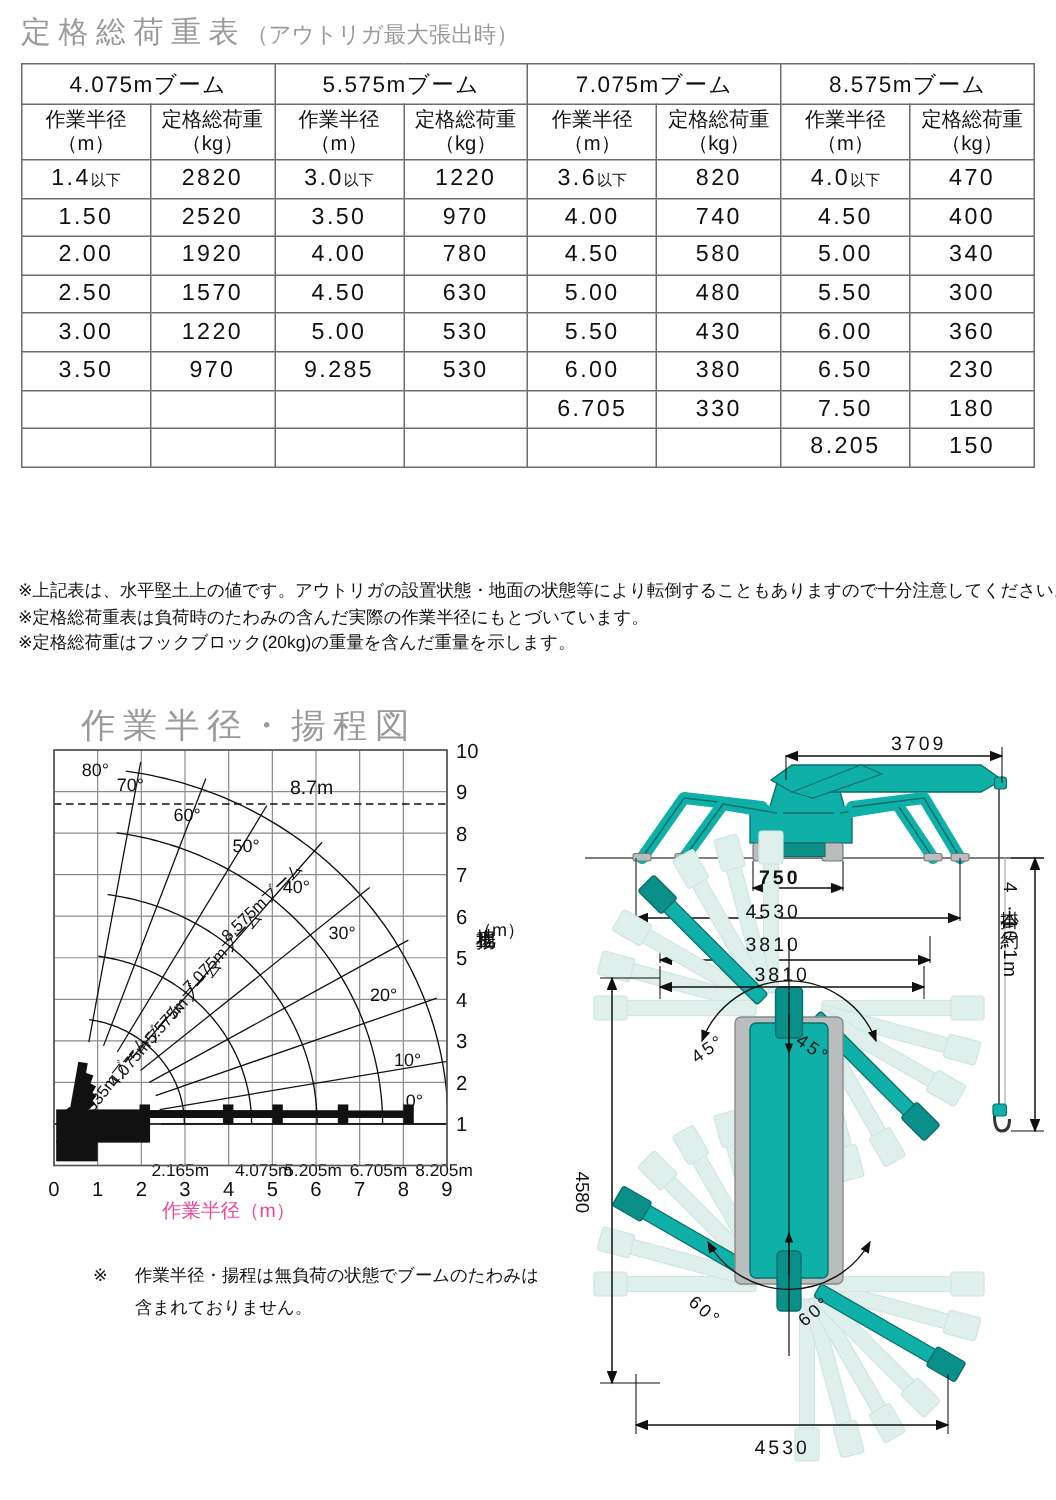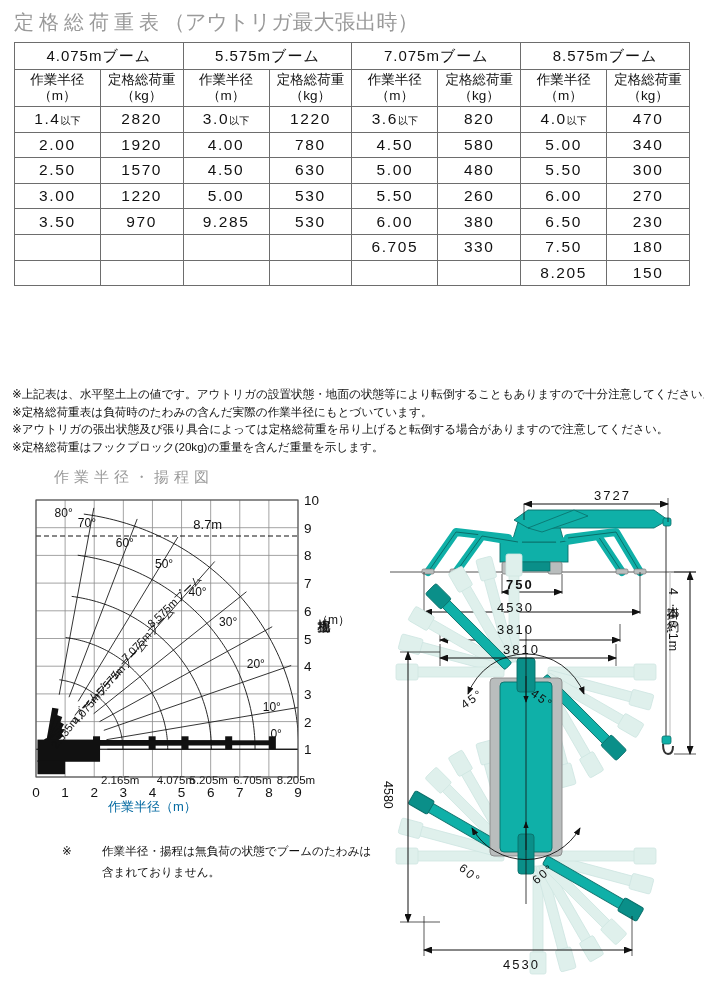--- a/index.html
+++ b/index.html
@@ -4,22 +4,22 @@
 <style>
   html,body{margin:0;padding:0;}
   body{
     width:704px;height:1000px;position:relative;background:#fff;
     font-family:"Liberation Sans","DejaVu Sans",sans-serif;
     color:#1a1a1a;overflow:hidden;
   }
   
   .sect-title{position:absolute;color:#9a9a9a;white-space:nowrap;}
   #load-title{left:14px;top:8px;font-size:20px;letter-spacing:5px;}
-  #load-title .sub{font-size:21px;letter-spacing:0px;}
-  #chart-title{left:54px;top:468px;font-size:15px;letter-spacing:5px;font-family:Liberation Mono, monospace;}
+  #load-title .sub{font-size:15px;letter-spacing:0px;}
+  #chart-title{left:54px;top:468px;font-size:23px;letter-spacing:5px;font-family:Liberation Mono, monospace;}
 
   
   #load-table{position:absolute;left:14px;top:42px;width:676px;border-collapse:collapse;}
   #load-table td,#load-table th{
     border:1px solid #6d6d6d;padding:0;margin:0;font-weight:normal;
     text-align:center;vertical-align:middle;color:#111;
   }
   #load-table .boomhead{height:26px;font-size:15px;letter-spacing:1px;}
   #load-table .colhead{height:36px;font-size:13.5px;line-height:16px;letter-spacing:0px;}
   #load-table td.cell{height:24.6px;font-size:15.5px;letter-spacing:1.6px;}
@@ -29,26 +29,26 @@
 
   
   #table-notes{position:absolute;left:12px;top:385px;width:690px;font-size:11.6px;line-height:17.6px;color:#111;}
   #table-notes div{white-space:nowrap;}
 
   
   #chart-wrap{position:absolute;left:0px;top:490px;width:360px;height:340px;}
   #chart-svg{position:absolute;left:0;top:0;}
   .ylab{position:absolute;left:316px;top:608px;width:30px;font-size:13px;line-height:15.5px;color:#111;text-align:left;}
   .ylab .unit{font-size:12px;}
-  #xaxis-title{position:absolute;left:108px;top:798px;font-size:13px;color:#0369a1;}
+  #xaxis-title{position:absolute;left:108px;top:798px;font-size:13px;color:#ec4899;}
 
   
   #chart-note{position:absolute;left:62px;top:840px;width:330px;font-size:11.6px;line-height:21px;color:#111;}
   #chart-note .star{position:absolute;left:0;top:0;}
-  #chart-note .body{margin-left:40px;}
+  #chart-note .body{margin-left:28px;}
 
   
   #drawings{position:absolute;left:378px;top:476px;width:326px;height:520px;}
   #draw-svg{position:absolute;left:0;top:0;}
   .vlabel{position:absolute;font-size:12.5px;color:#111;white-space:nowrap;
     writing-mode:vertical-rl;text-orientation:mixed;}
   .dim{position:absolute;font-size:13px;letter-spacing:2px;color:#111;white-space:nowrap;}
 </style>
 </head>
 <body>
@@ -81,20 +81,30 @@
         <td class="cell c-rad">1.4<span class="small">以下</span></td>
         <td class="cell c-cap">2820</td>
         <td class="cell c-rad">3.0<span class="small">以下</span></td>
         <td class="cell c-cap">1220</td>
         <td class="cell c-rad">3.6<span class="small">以下</span></td>
         <td class="cell c-cap">820</td>
         <td class="cell c-rad">4.0<span class="small">以下</span></td>
         <td class="cell c-cap">470</td>
       </tr>
       <tr>
+        <td class="cell c-rad">1.50</td>
+        <td class="cell c-cap">2520</td>
+        <td class="cell c-rad">3.50</td>
+        <td class="cell c-cap">970</td>
+        <td class="cell c-rad">4.00</td>
+        <td class="cell c-cap">740</td>
+        <td class="cell c-rad">4.50</td>
+        <td class="cell c-cap">400</td>
+      </tr>
+      <tr>
         <td class="cell c-rad">2.00</td>
         <td class="cell c-cap">1920</td>
         <td class="cell c-rad">4.00</td>
         <td class="cell c-cap">780</td>
         <td class="cell c-rad">4.50</td>
         <td class="cell c-cap">580</td>
         <td class="cell c-rad">5.00</td>
         <td class="cell c-cap">340</td>
       </tr>
       <tr>
@@ -106,23 +116,23 @@
         <td class="cell c-cap">480</td>
         <td class="cell c-rad">5.50</td>
         <td class="cell c-cap">300</td>
       </tr>
       <tr>
         <td class="cell c-rad">3.00</td>
         <td class="cell c-cap">1220</td>
         <td class="cell c-rad">5.00</td>
         <td class="cell c-cap">530</td>
         <td class="cell c-rad">5.50</td>
-        <td class="cell c-cap">260</td>
+        <td class="cell c-cap">430</td>
         <td class="cell c-rad">6.00</td>
-        <td class="cell c-cap">270</td>
+        <td class="cell c-cap">360</td>
       </tr>
       <tr>
         <td class="cell c-rad">3.50</td>
         <td class="cell c-cap">970</td>
         <td class="cell c-rad">9.285</td>
         <td class="cell c-cap">530</td>
         <td class="cell c-rad">6.00</td>
         <td class="cell c-cap">380</td>
         <td class="cell c-rad">6.50</td>
         <td class="cell c-cap">230</td>
@@ -146,21 +156,20 @@
         <td class="cell c-cap"></td>
         <td class="cell c-rad">8.205</td>
         <td class="cell c-cap">150</td>
       </tr>
     </tbody>
 </table>
 
 <div id="table-notes">
   <div>※上記表は、水平堅土上の値です。アウトリガの設置状態・地面の状態等により転倒することもありますので十分注意してください。</div>
   <div>※定格総荷重表は負荷時のたわみの含んだ実際の作業半径にもとづいています。</div>
-  <div>※アウトリガの張出状態及び張り具合によっては定格総荷重を吊り上げると転倒する場合がありますので注意してください。</div>
   <div>※定格総荷重はフックブロック(20kg)の重量を含んだ重量を示します。</div>
 </div>
 
 <div class="sect-title" id="chart-title">作業半径・揚程図</div>
 
 <div id="chart-wrap">
   <svg id="chart-svg" width="360" height="340" viewBox="0 0 360 340">
     <defs>
       <clipPath id="plotclip">
           <rect x="36" y="10" width="262" height="277"></rect>
@@ -493,21 +502,21 @@
         <line x1="288" y1="96" x2="288" y2="268" stroke="#333" stroke-width="1"></line>
         <line x1="292" y1="96" x2="292" y2="268" stroke="#bbb" stroke-width="1"></line>
         <path d="M285,268 q0,10 5,10 q5,0 5,-8" fill="none" stroke="#333" stroke-width="2"></path>
         <rect x="284" y="260" width="9" height="8" rx="2" fill="#0fb0a8" stroke="#0a6f6a" stroke-width="0.8"></rect>
         <line x1="312" y1="96" x2="312" y2="278" stroke="#111" stroke-width="1" marker-start="url(#ahs)" marker-end="url(#ah)"></line>
         <line x1="296" y1="96" x2="318" y2="96" stroke="#111" stroke-width="0.7"></line>
         <line x1="296" y1="278" x2="318" y2="278" stroke="#111" stroke-width="0.7"></line>
       </g>
   </svg>
 
-  <div class="dim" style="left:216px;top:12px;">3727</div>
+  <div class="dim" style="left:216px;top:12px;">3709</div>
   <div class="dim" style="left:128px;top:101px;font-weight:bold;">750</div>
   <div class="dim" style="left:119px;top:124px;">4530</div>
   <div class="dim" style="left:119px;top:146px;">3810</div>
   <div class="vlabel" style="left:286px;top:112px;letter-spacing:1px;">4本掛：約10.1m</div>
 
   <div class="dim" style="left:125px;top:166px;">3810</div>
   <div class="dim" style="left:125px;top:481px;">4530</div>
   <div class="vlabel" style="left:3px;top:305px;">4580</div>
   <div class="dim" style="left:82px;top:216px;font-size:12px;transform:rotate(-35deg);">45°</div>
   <div class="dim" style="left:152px;top:216px;font-size:12px;transform:rotate(35deg);">45°</div>

